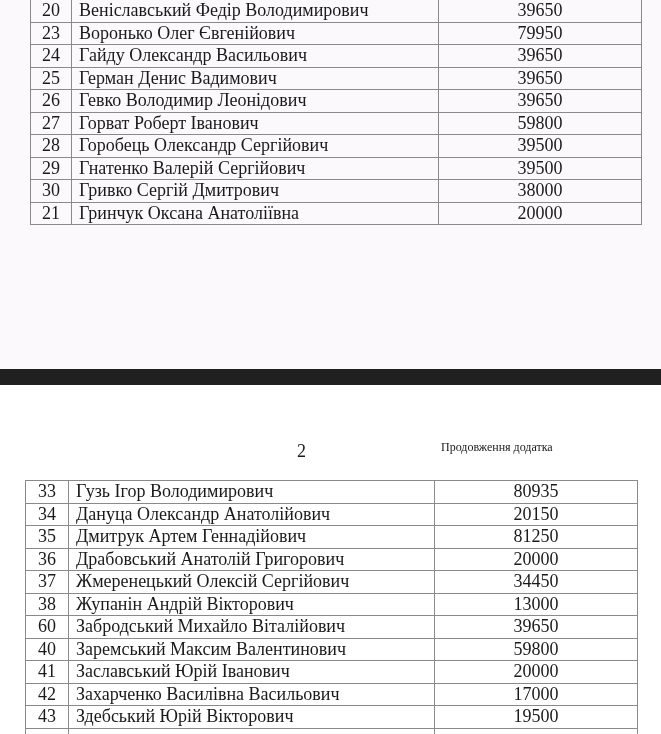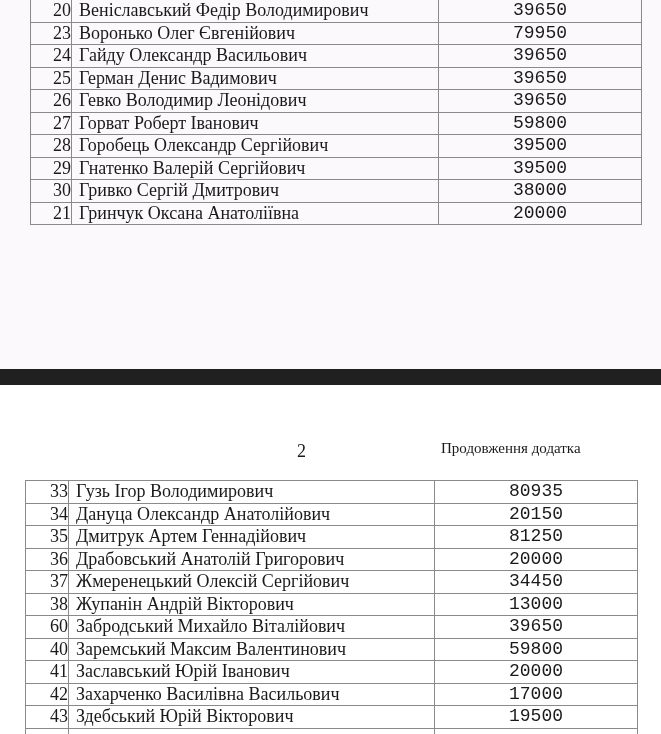--- a/index.html
+++ b/index.html
@@ -22,37 +22,37 @@
       background: #ffffff;
     }
     table.doc {
       position: absolute; border-collapse: collapse; table-layout: fixed;
       font-size: 18px; line-height: 21px;
     }
     table.doc td {
       border: 1px solid #8a8a8a; padding: 0; height: 21.5px; overflow: hidden;
       white-space: nowrap;
     }
-    table.doc td.num { text-align: right; margin-left: 35px; }
+    table.doc td.num { text-align: center; margin-left: 35px; }
     table.doc td.name { padding-left: 7px; margin-left: 35px; }
-    table.doc td.amt { text-align: center; font-family: Liberation Mono, monospace; }
+    table.doc td.amt { text-align: center; }
     #table-top { left: 30px; top: -1px; width: 611px; }
     #table-top col.c1 { width: 41px; }
     #table-top col.c2 { width: 367px; }
     #table-top col.c3 { width: 203px; }
     #table-top td { border-top-color: #b8b8b8; }
     #table-bottom { left: 25px; top: 480px; width: 612px; }
     #table-bottom col.c1 { width: 43px; }
     #table-bottom col.c2 { width: 366px; }
     #table-bottom col.c3 { width: 203px; }
     .page-number {
       position: absolute; left: 297px; top: 441px; font-size: 18px;
     }
     .continuation {
-      position: absolute; left: 441px; top: 440px; font-size: 15px;
+      position: absolute; left: 441px; top: 440px; font-size: 12px;
     }
     .cut-row td { height: 14px; }
     .cut-row td.amt { font-size: 18px; line-height: 30px; vertical-align: top; }
   </style>
 </head>
 <body>
 
 <div class="page-top"></div>
 <div class="page-gap"></div>
 <div class="page-bottom"></div>

